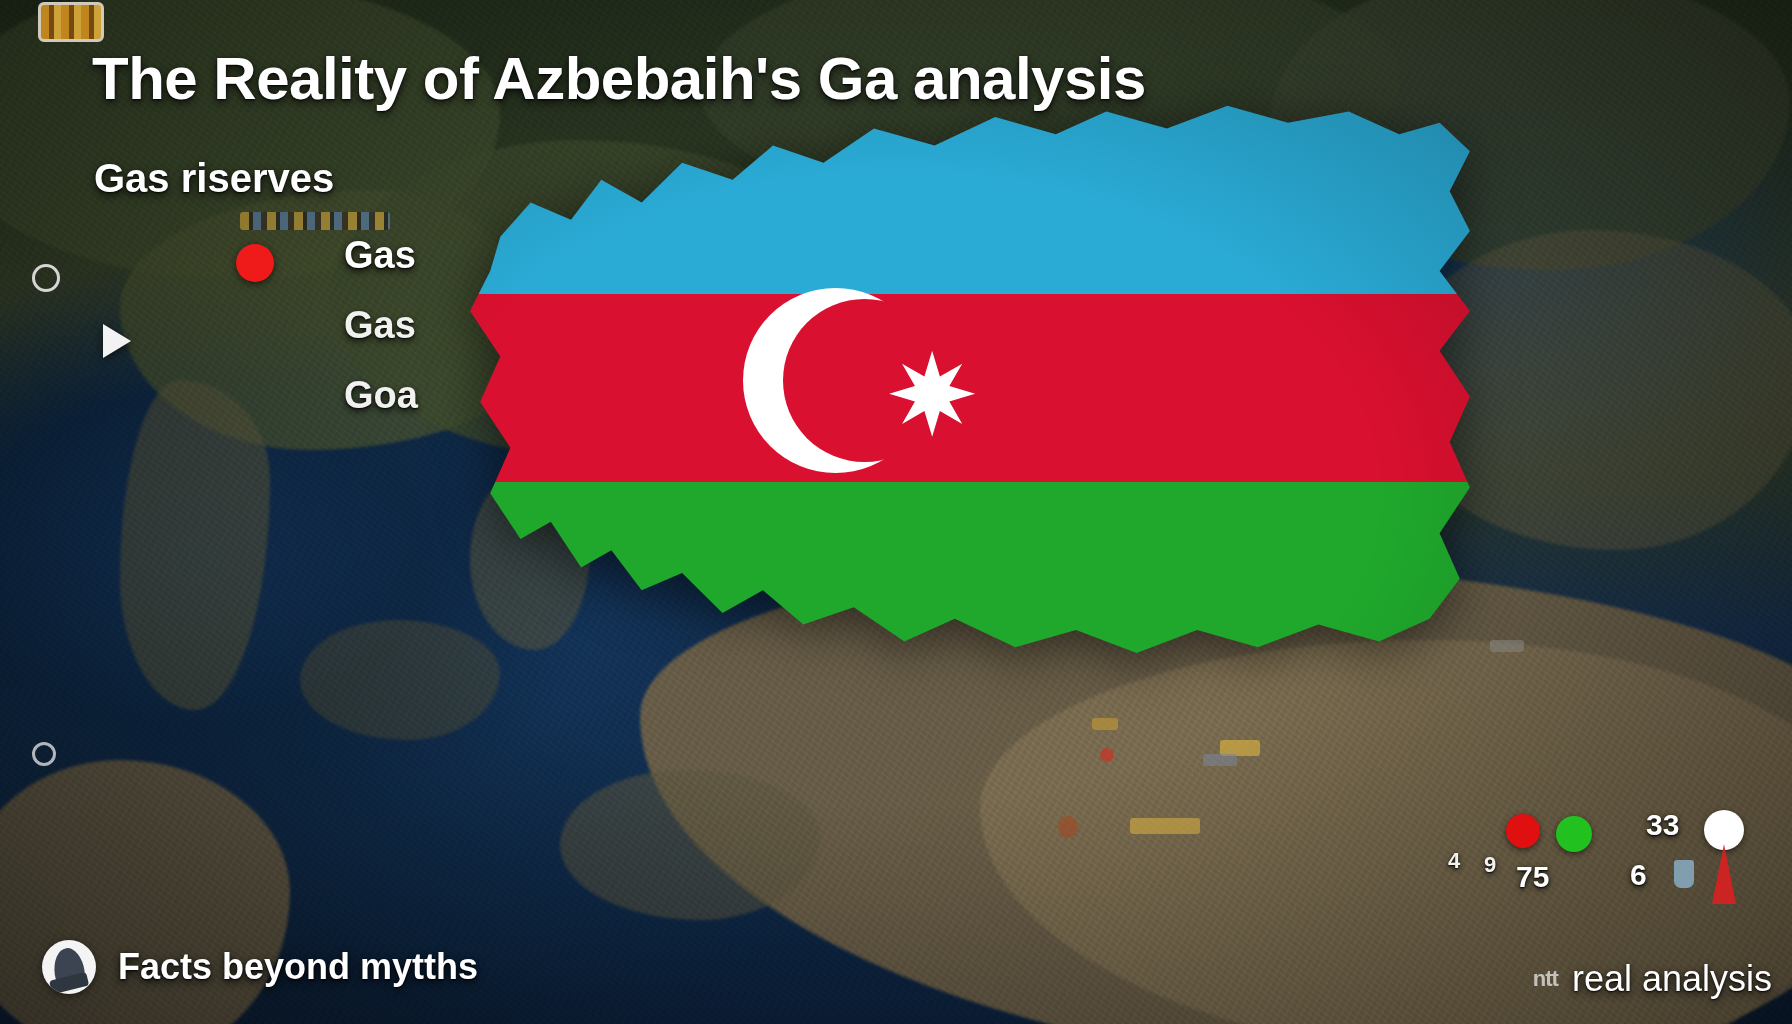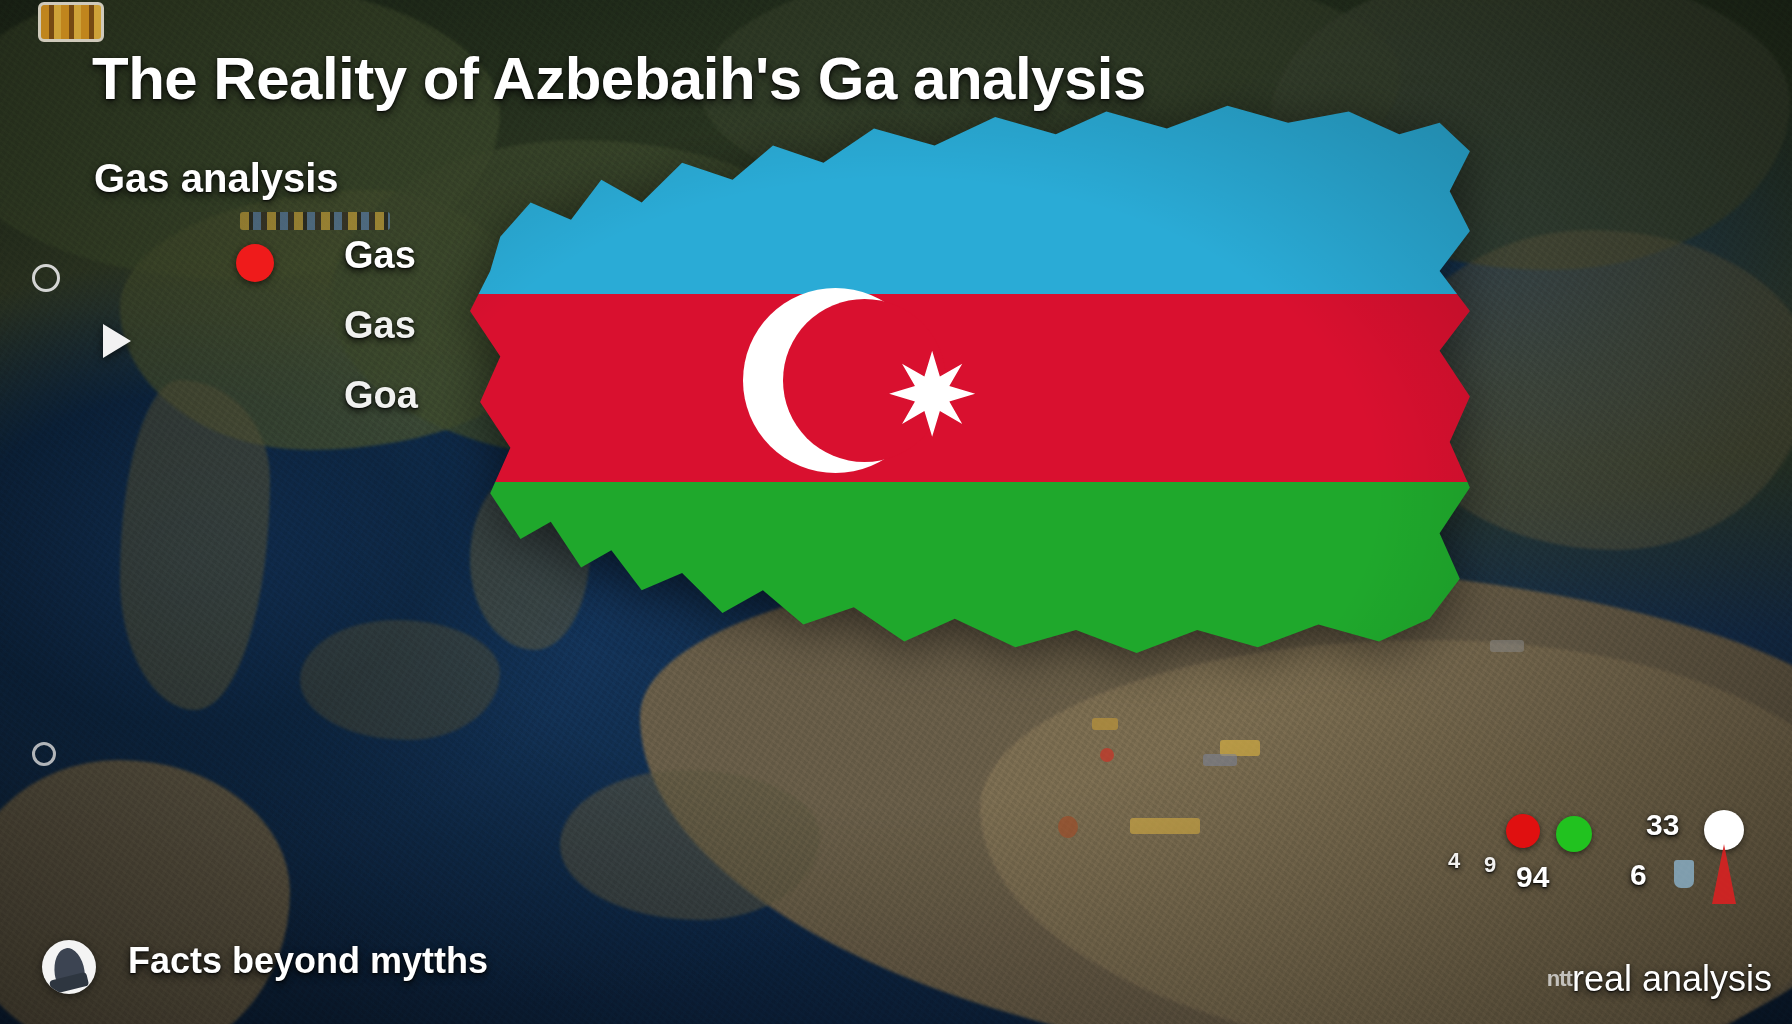--- a/index.html
+++ b/index.html
@@ -187,22 +187,22 @@
     background: repeating-linear-gradient(90deg,#c98a1e 0 8px,#7a4b12 8px 13px,#d8a93a 13px 20px);
     border:3px solid #d9d3c4;
     opacity:.95;
   }
 
   
   .brand {
     position:absolute;
     left:42px; bottom:30px;
     display:flex;
-    align-items:flex-start;
-    gap:32px;
+    align-items:center;
+    gap:22px;
   }
   .avatar {
     width:54px; height:54px;
     border-radius:50%;
     background:#f4f4f4;
     position:relative;
     overflow:hidden;
     flex:0 0 auto;
     box-shadow:0 2px 8px rgba(0,0,0,.5);
   }
@@ -273,20 +273,21 @@
     width:20px; height:28px;
     background:#8fb9d6;
     border-radius:3px 3px 7px 7px;
     opacity:.75;
   }
   .stats-caption {
     position:absolute;
     right:20px; bottom:24px;
     display:flex;
     align-items:center;
+    gap:14px;
   }
   .caption-glyph {
     font-size:22px;
     font-weight:bold;
     color:#e9e9e9;
     opacity:.75;
     letter-spacing:-1px;
   }
   .caption-text {
     font-size:36px;
@@ -346,21 +347,21 @@
       <div class="band band-green" style="background: rgb(31, 168, 44);"></div>
       <div class="crescent" style="background: rgb(255, 255, 255);"></div>
       <div class="star" style="background: rgb(255, 255, 255);"></div>
     </div>
   </div>
 
   <div class="vignette"></div>
 
   <div class="headline">The Reality of Azbebaih's Ga analysis</div>
 
-  <div class="legend-title">Gas analysis</div>
+  <div class="legend-title">Gas riserves</div>
 
   <div class="legend-list">
     <div class="legend-row r1">
       <span class="legend-dot" style="background: rgb(239, 27, 27);"></span>
       <span class="legend-label">Gas</span>
     </div>
     <div class="legend-row r2">
       <span class="legend-label">Gas</span>
     </div>
     <div class="legend-row r3">
@@ -379,21 +380,21 @@
     </div>
     <div class="brand-text">Facts  beyond mytths</div>
   </div>
 
   <div class="stats">
     <span class="stat-dot dot-red" style="background: rgb(224, 16, 16);"></span>
     <span class="stat-dot dot-green" style="background: rgb(33, 194, 31);"></span>
     <span class="stat-dot dot-white" style="background: rgb(255, 255, 255);"></span>
     <span class="blue-chip"></span>
     <span class="stat-num n33">33</span>
-    <span class="stat-num n75">94</span>
+    <span class="stat-num n75">75</span>
     <span class="stat-num n6">6</span>
     <span class="stat-num n4">4</span>
     <span class="stat-num n9">9</span>
   </div>
 
   <div class="stats-caption">
     <span class="caption-glyph">ntt</span>
     <span class="caption-text">real analysis</span>
   </div>
 

